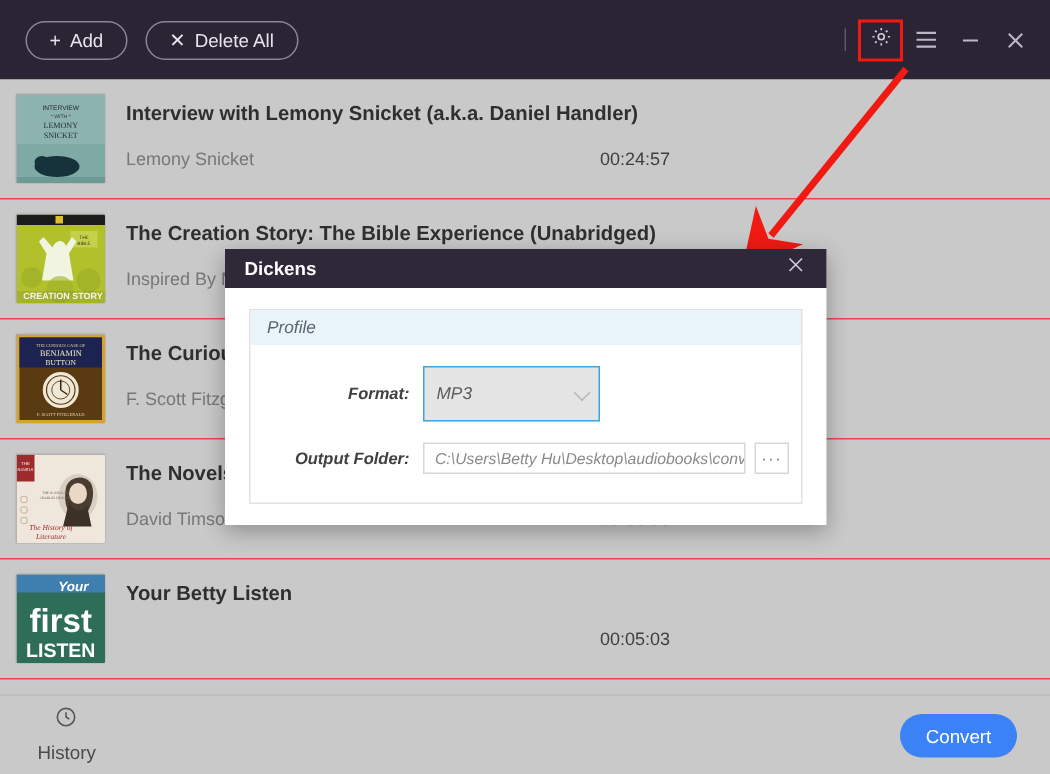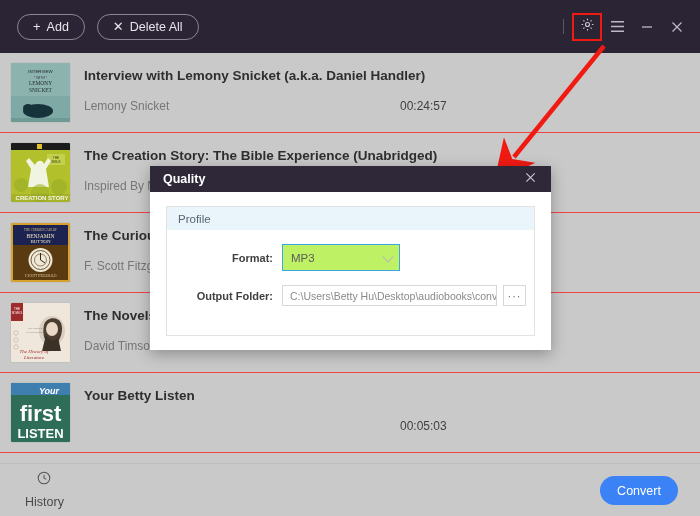--- a/index.html
+++ b/index.html
@@ -154,20 +154,21 @@
     margin-left: 13px;
   }
   .dlg-close {
     position: absolute; right: 8px; top: 0;
     width: 26px; height: 26px;
     display: flex; align-items: center; justify-content: center;
     color: #cfc9d6; cursor: pointer;
   }
   .dlg-body {
     padding: 14px 16px 0 16px;
+    font-style: italic;
   }
   .panel {
     border: 1px solid #e2e2e2;
     background: #fff;
     height: 130px;
   }
   .panel-head {
     height: 23px;
     background: #e9f4fb;
     display: flex; align-items: center;
@@ -183,23 +184,23 @@
     width: 96px;
     text-align: right;
     font-size: 11px;
     font-weight: bold;
     color: #404040;
     margin-right: 9px;
     white-space: nowrap;
   }
   .sel {
     position: relative;
-    width: 118px; height: 27px;
+    width: 118px; height: 37px;
     border: 1px solid #3ba7e0;
-    background: #bef264;
+    background: #e5e5e5;
     display: flex; align-items: center;
     padding-left: 8px;
     font-size: 11.5px;
     color: #5b5b5b;
     cursor: pointer;
   }
   .sel.grey { border-color: #d7d7d7; }
   .sel .chev {
     position: absolute; right: 7px; top: 50%;
     transform: translateY(-60%);
@@ -413,21 +414,21 @@
     <defs>
       <marker id="ah" markerWidth="9" markerHeight="9" refX="2" refY="4.5" orient="auto">
         <path d="M0,0 L9,4.5 L0,9 L2.6,4.5 Z" fill="#f11a13"></path>
       </marker>
     </defs>
     <line x1="604" y1="46" x2="514" y2="157" stroke="#f11a13" stroke-width="4.5" marker-end="url(#ah)"></line>
   </svg>
 
   <div class="dialog">
     <div class="dlg-head">
-      <div class="dlg-title">Quality</div>
+      <div class="dlg-title">Dickens</div>
       <div class="dlg-close">
         <span>
           <svg width="13" height="13" viewBox="0 0 14 14" stroke="#cfc9d6" stroke-width="1.2">
             <path d="M2.5 2.5l9 9M11.5 2.5l-9 9"></path>
           </svg>
         </span>
       </div>
     </div>
 
     <div class="dlg-body">

